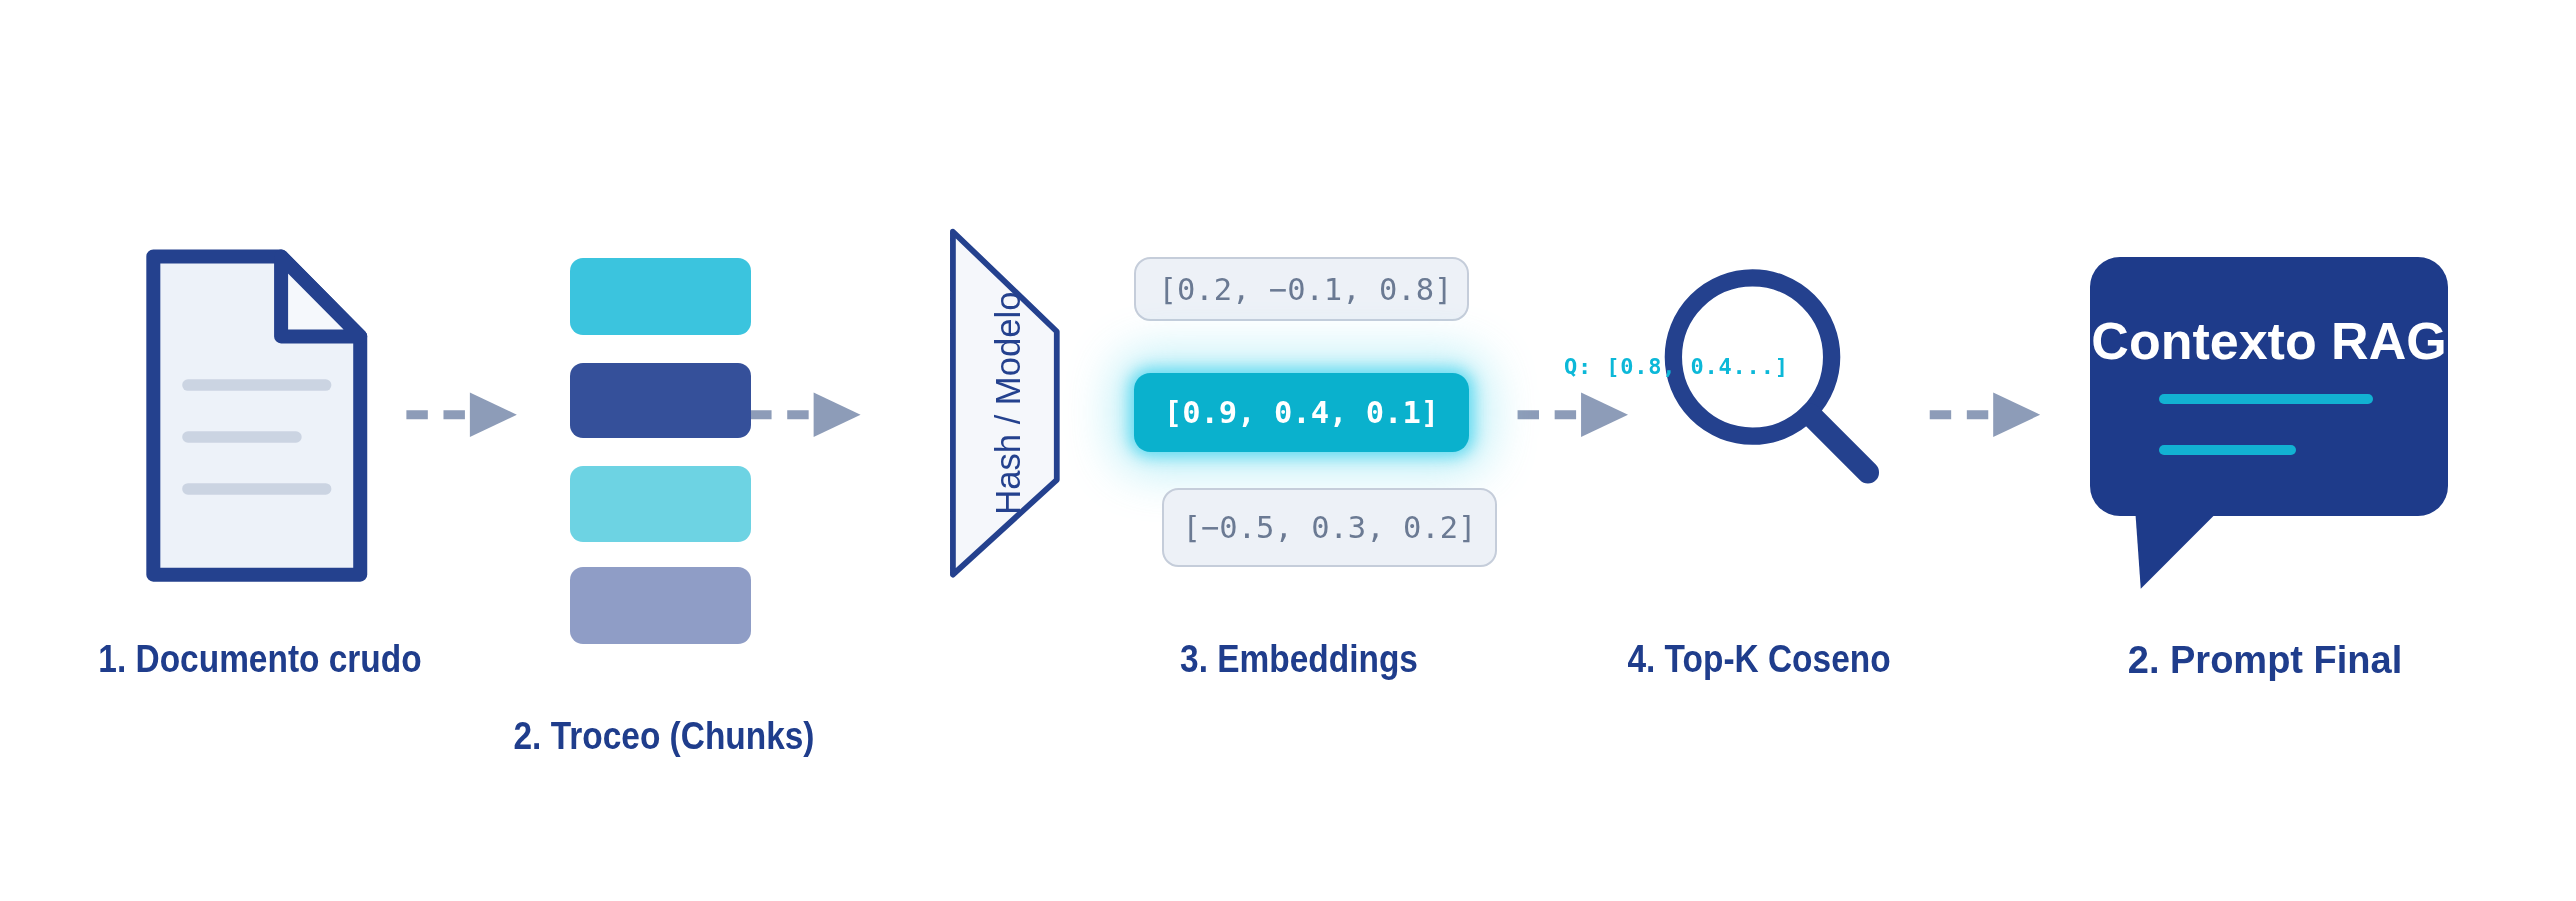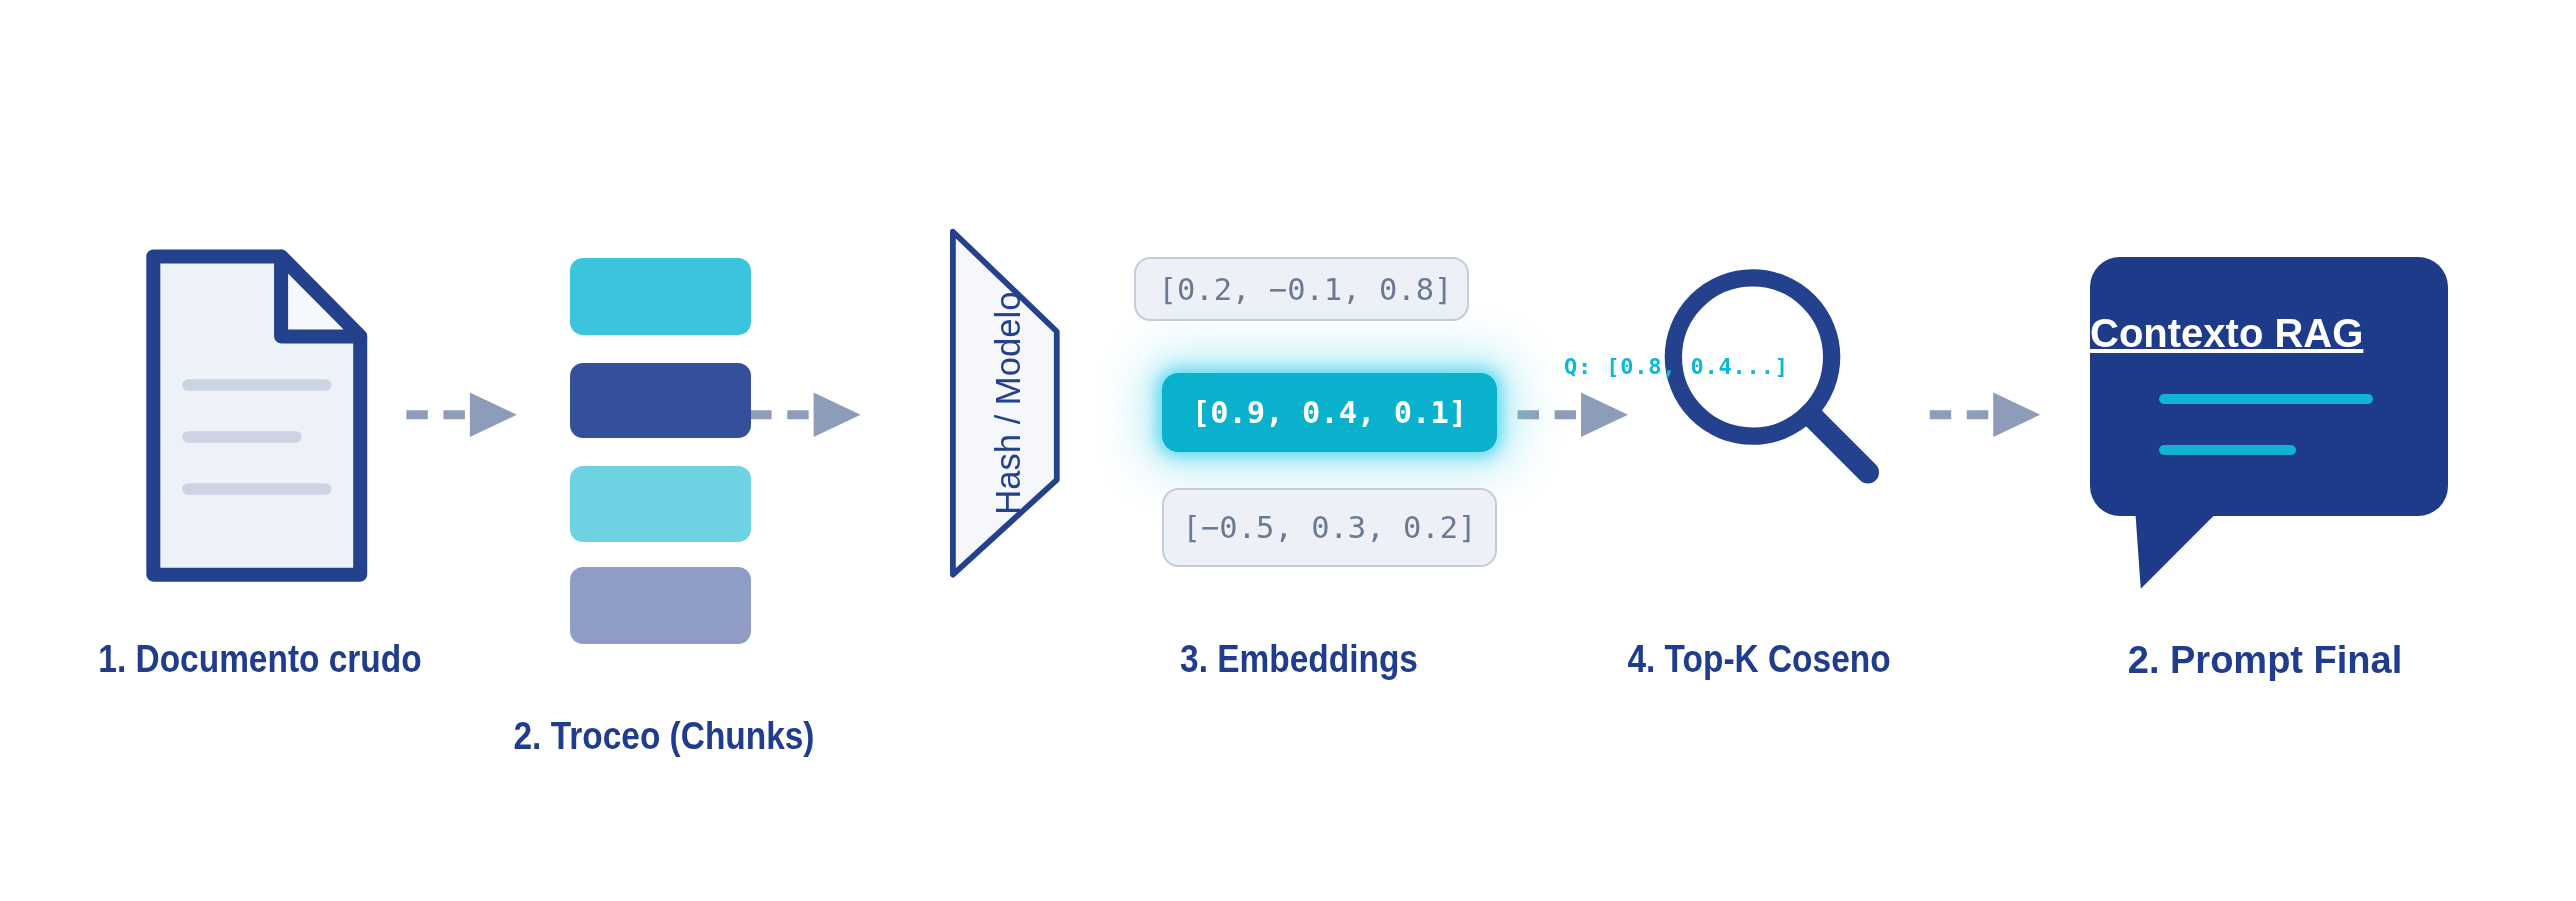--- a/index.html
+++ b/index.html
@@ -21,39 +21,38 @@
     position:absolute;left:1134px;width:335px;box-sizing:border-box;
     display:flex;align-items:center;justify-content:center;
     font-family:"DejaVu Sans Mono",monospace;font-size:30.5px;
     border-radius:16.5px;white-space:nowrap;
   }
   .vecbox.plain{background:#edf1f7;border:2.5px solid #c5cdda;color:#6b7a93;}
   .vecbox.v1{top:257px;height:64px;padding-left:8px;}
   .vecbox.v2{
     top:373px;height:79px;background:#0ab1cd;color:#ffffff;font-weight:bold;
     box-shadow:0 0 15px 5px rgba(80,214,238,0.85),0 0 45px 21.4px rgba(120,222,240,0.45);
-    margin-left:28px;
   }
   .vecbox.v3{top:488px;height:79px;margin-left:28px;}
 
   
   .query-label{
     position:absolute;left:1564px;top:354px;color:#0cb8d8;
     font-family:"DejaVu Sans Mono",monospace;font-weight:bold;font-size:22px;
     white-space:nowrap;letter-spacing:0.8px;
   }
 
   
   .bubble{
     position:absolute;left:2090px;top:257px;width:358px;height:259px;
     background:#1e3b8a;border-radius:30px;
   }
   .bubble-title{
-    position:absolute;left:0;top:54px;width:100%;
-    color:#ffffff;font-weight:bold;font-size:40px;white-space:nowrap;text-decoration:underline;
+    position:absolute;left:0;top:54px;width:100%;text-align:center;
+    color:#ffffff;font-weight:bold;font-size:52px;white-space:nowrap;
   }
   .bubble-line{position:absolute;left:69px;height:10px;border-radius:5px;background:#12b2d2;}
   .bubble-line.l1{top:137px;width:214px;}
   .bubble-line.l2{top:188px;width:137px;}
 
   
   .step-label{
     position:absolute;color:#1f3d8c;font-weight:bold;font-size:38px;
     white-space:nowrap;transform:translateX(-50%);
   }

